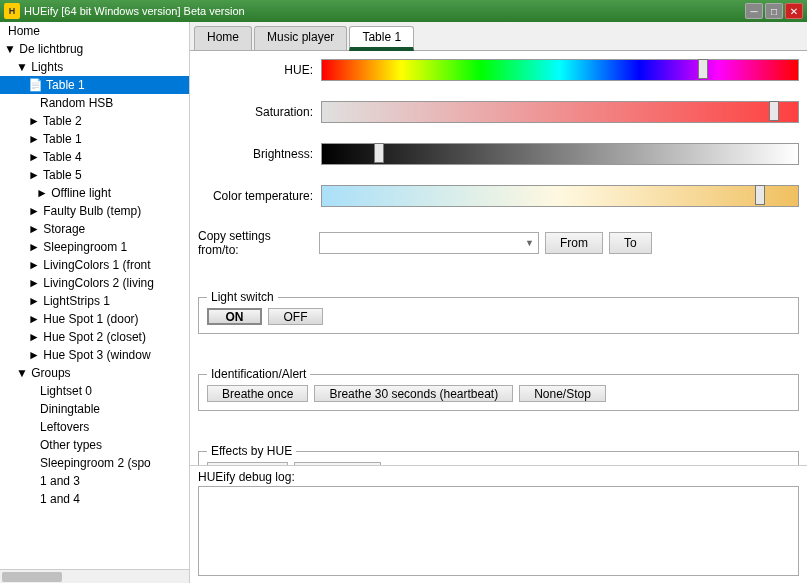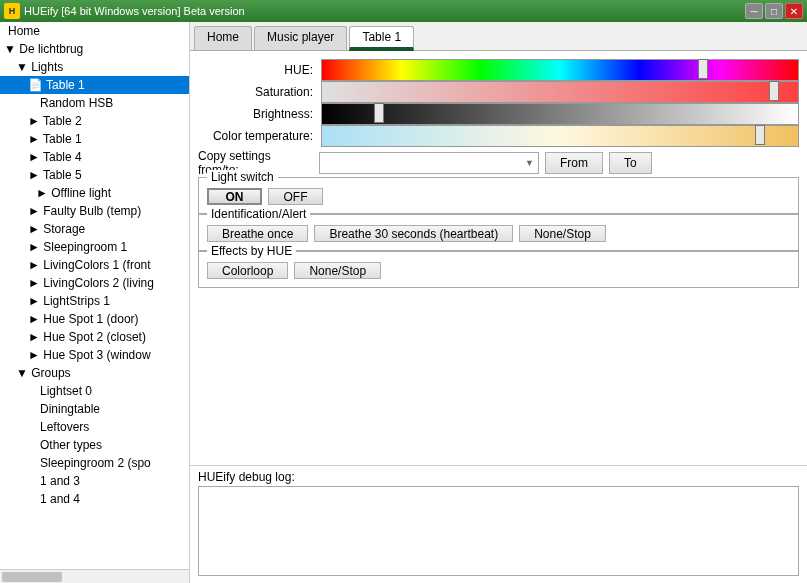--- a/index.html
+++ b/index.html
@@ -137,21 +137,21 @@
     }
 
     
     .right-content {
       flex: 1;
       padding: 8px;
       background: white;
       overflow-y: auto;
       display: flex;
       flex-direction: column;
-      gap: 0;
+      gap: 20px;
     }
 
     
     .slider-row {
       display: flex;
       align-items: center;
       gap: 8px;
     }
     .slider-label {
       width: 115px;
@@ -212,21 +212,21 @@
       border: 1px solid #adadad;
       cursor: pointer;
       font-size: 12px;
     }
 
     
     .group-box {
       border: 1px solid #aaa;
       padding: 6px 8px 8px 8px;
       position: relative;
-      margin-top: 0;
+      margin-top: 20px;
     }
     .group-box-title {
       position: absolute;
       top: -8px;
       left: 8px;
       background: white;
       padding: 0 4px;
       font-size: 12px;
     }
     .group-box-buttons {

